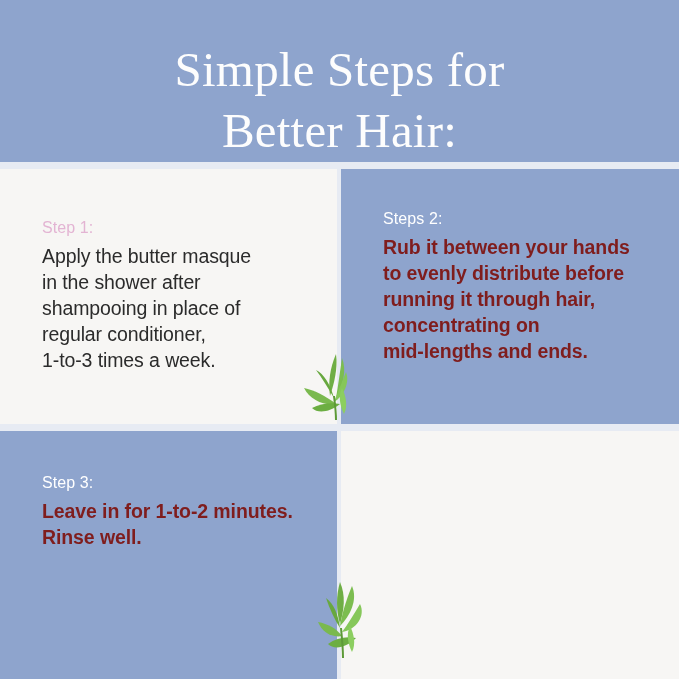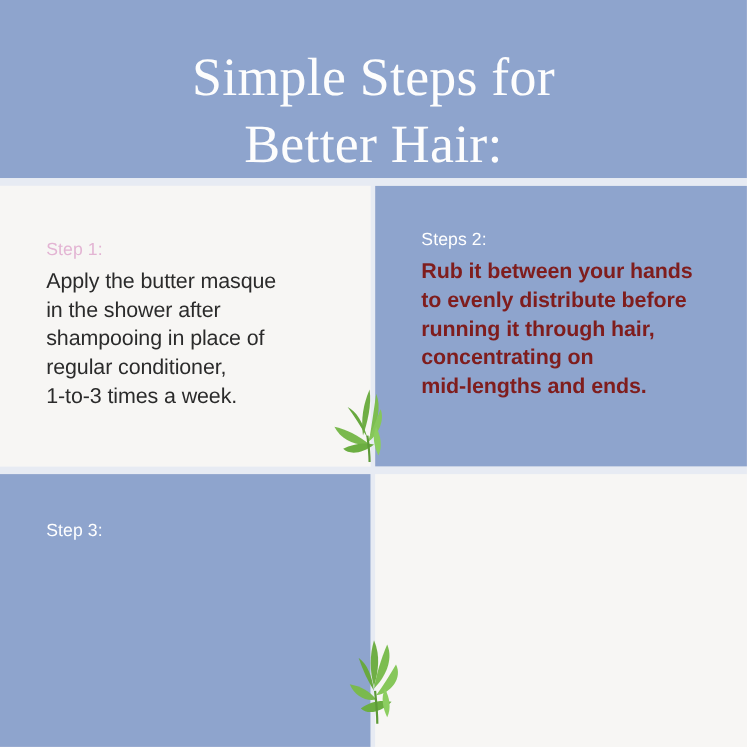--- a/index.html
+++ b/index.html
@@ -152,20 +152,22 @@
 to evenly distribute before
 running it through hair,
 concentrating on
 mid-lengths and ends.</p>
     </div>
   </div>
 
   <div class="quad quad-bl">
     <div class="quad-body">
       <p class="step-heading white">Step 3:</p>
+      <p class="step-text white">Leave in for 1-to-2 minutes.
+Rinse well.</p>
     </div>
   </div>
 
 
   <div class="leaf-sprig leaf-sprig-upper">
     <svg viewBox="0 0 70 80" width="70" height="80" xmlns="http://www.w3.org/2000/svg">
       <g>
         <path d="M46 6 C40 20 38 34 40 48 C44 36 48 20 46 6 Z" fill="#6fae45"></path>
         <path d="M52 10 C50 24 48 38 46 50 C53 38 57 22 52 10 Z" fill="#7cbd50"></path>
         <path d="M26 22 C32 30 38 40 44 50 C40 36 34 26 26 22 Z" fill="#68a83f"></path>

